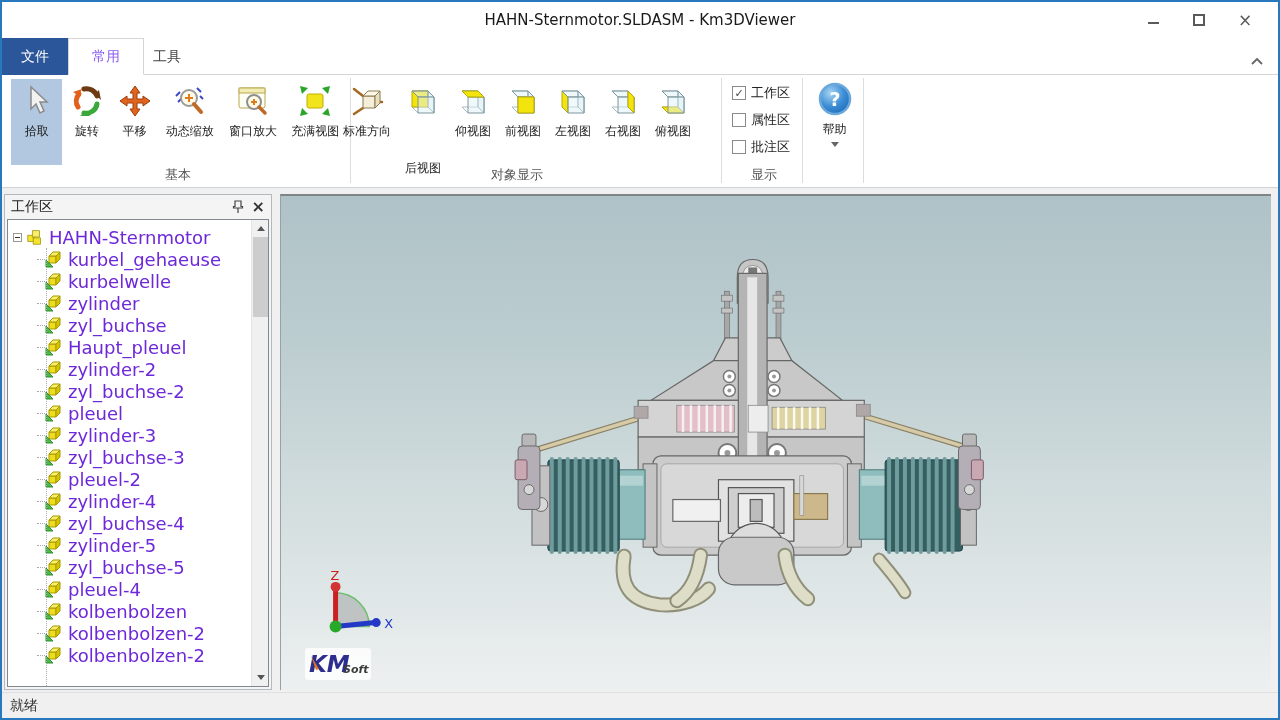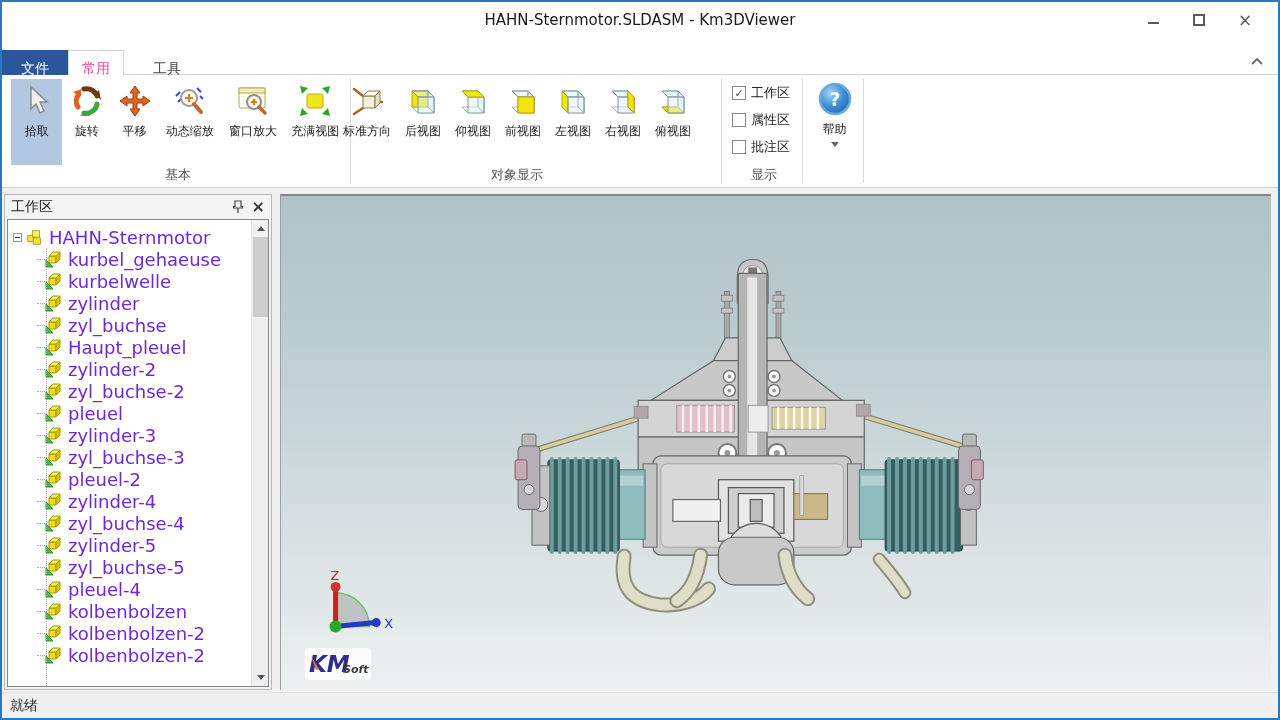--- a/index.html
+++ b/index.html
@@ -10,23 +10,23 @@
   
   .titlebar{position:absolute;top:0;left:0;right:0;height:36px;background:#fff;}
   .title{position:absolute;top:9px;left:0;width:100%;text-align:center;font-size:15px;color:#1a1a1a;}
   .win-controls{position:absolute;top:0;right:10px;height:36px;display:flex;align-items:center;gap:0;}
   .wc{width:46px;height:30px;display:flex;align-items:center;justify-content:center;cursor:default;}
   .glyph-min{display:block;width:11px;height:2px;background:#5a5a5a;margin-top:6px;}
   .glyph-max{display:block;width:12px;height:12px;border:2px solid #5a5a5a;}
   .glyph-close{font-size:17px;color:#5a5a5a;line-height:1;}
   
   .tabrow{position:absolute;top:36px;left:0;right:0;height:37px;background:#fff;border-bottom:1px solid #d5d5d5;}
-  .tab{position:absolute;top:12px;height:37px;display:flex;align-items:center;justify-content:center;font-size:14px;cursor:default;}
+  .tab{position:absolute;top:0;height:37px;display:flex;align-items:center;justify-content:center;font-size:14px;cursor:default;}
   .tab-file{left:0;width:66px;background:#2b579a;color:#fff;}
-  .tab-active{left:66px;width:56px;background:#fff;color:#ec4899;border:1px solid #d5d5d5;border-bottom:1px solid #fff;}
+  .tab-active{left:66px;width:76px;background:#fff;color:#8b5cf6;border:1px solid #d5d5d5;border-bottom:1px solid #fff;}
   .tab-plain{left:132px;width:66px;color:#444;}
   .ribbon-collapse{position:absolute;right:14px;top:13px;width:14px;height:10px;}
   
   .ribbon{position:absolute;top:73px;left:0;right:0;height:113px;background:#fff;border-bottom:1px solid #cfd4d8;}
   .vsep{position:absolute;top:3px;bottom:4px;width:1px;background:#dcdcdc;}
   .rgroup{position:absolute;top:0;height:100%;}
   .rbuttons{display:flex;align-items:flex-start;padding-top:4px;}
   .rbtn{display:flex;flex-direction:column;align-items:center;height:86px;padding-top:5px;margin:0 1px;cursor:default;}
   .rbtn.selected{background:#b1c8e0;}
   .rbtn .ricon{width:34px;height:34px;}
@@ -203,21 +203,21 @@
                   <line x1="13" y1="24" x2="4" y2="30"></line>
                   <line x1="25" y1="18" x2="32" y2="18"></line>
                 </g>
                 <path d="M13,12 L25,12 L25,24 L13,24 Z" fill="#f5efda" stroke="#8a7a50"></path>
                 <path d="M13,12 L18,7 L30,7 L25,12 Z" fill="#fdf8e8" stroke="#8a7a50"></path>
                 <path d="M25,12 L30,7 L30,19 L25,24 Z" fill="#e8dfc0" stroke="#8a7a50"></path>
               </svg>
             </span>
             <span class="rlabel">标准方向</span>
           </div>
-          <div class="rbtn" style="width: 48px;">
+          <div class="rbtn" style="width: 48px; gap: 37px;">
             <span class="ricon">
               <svg viewBox="0 0 32 34">
                 <g transform="translate(1,1)">
                   <path d="M4,6 L20,6 L20,22 L4,22 M4,6 L10,12 M4,22 L10,28 M20,22 L26,28" fill="none" stroke="#a9bcc2" stroke-width="1"></path>
                   <path d="M4,6 L20,6 L20,22 L4,22 Z" fill="#f4e40e" stroke="#b9a900"></path>
                   <path d="M10,12 L4,6 L20,6 L26,12 Z" fill="#dff2f7" fill-opacity="0.5" stroke="#7d959c"></path>
                   <path d="M26,12 L20,6 L20,22 L26,28 Z" fill="#dff2f7" fill-opacity="0.5" stroke="#7d959c"></path>
                   <path d="M10,12 L26,12 L26,28 L10,28 Z" fill="#dff2f7" fill-opacity="0.5" stroke="#7d959c"></path>
                 </g>
               </svg>

